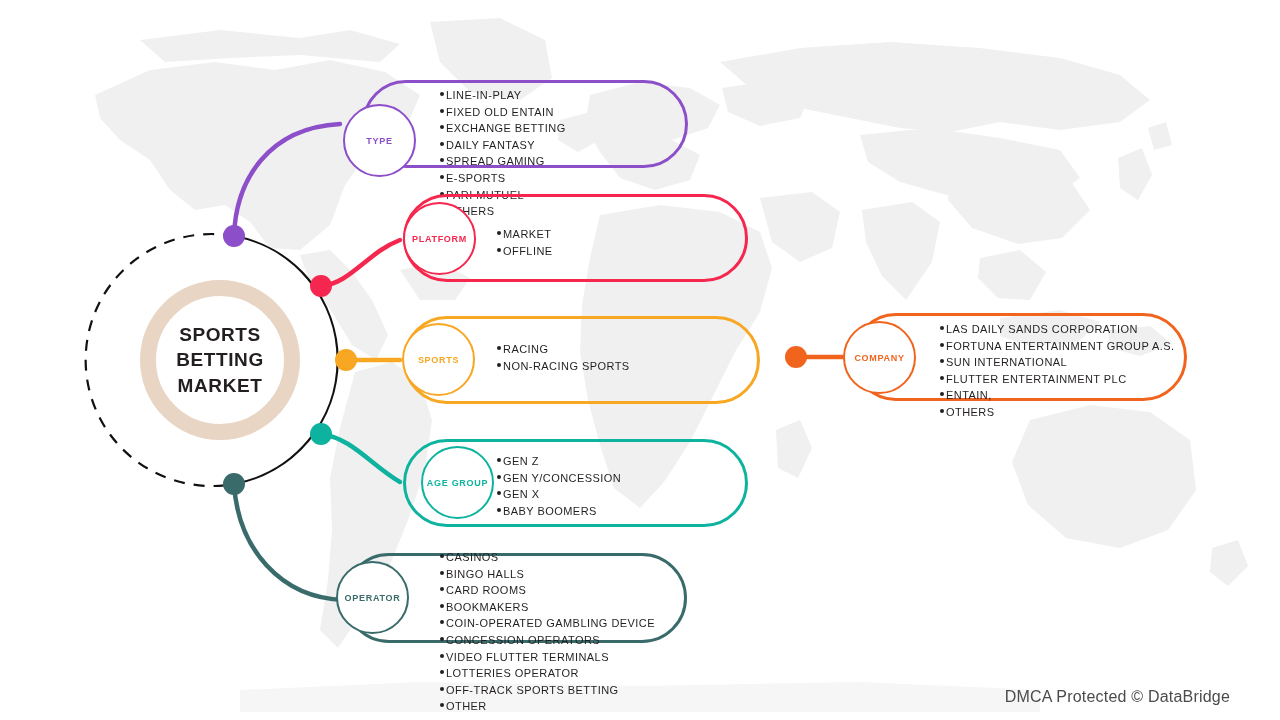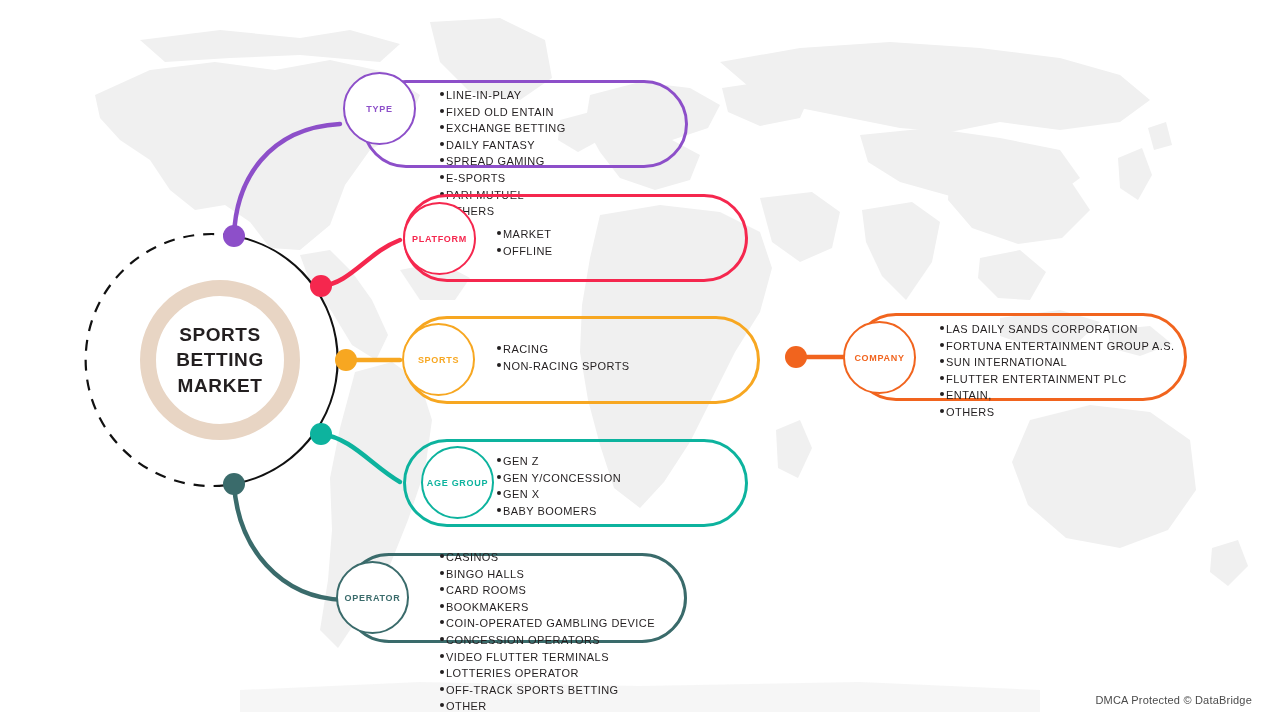--- a/index.html
+++ b/index.html
@@ -77,22 +77,22 @@
   .items li::before{
     content:"";
     position:absolute;
     left:0;top:2px;
     width:4px;height:4px;border-radius:50%;
     background:#231f20;
   }
 
   
   #watermark{
-    position:absolute;right:28px;bottom:14px;
-    font-size:11px;color:#4b4b4b;letter-spacing:0.2px;
+    position:absolute;right:50px;bottom:14px;
+    font-size:16px;color:#4b4b4b;letter-spacing:0.2px;
     z-index:6;
   }
 </style>
 </head>
 <body>
 
 <div id="stage">
 
   <div id="worldmap">
     <svg viewBox="0 0 1280 720" xmlns="http://www.w3.org/2000/svg">
@@ -169,21 +169,21 @@
   <div class="hub" id="hub-text">
     <div>
       <div>SPORTS</div>
       <div>BETTING</div>
       <div>MARKET</div>
     </div>
   </div>
 
   <div class="row">
     <div class="capsule" style="left:362px;top:80px;width:326px;height:88px;border-radius:44px;border-color:#8d4fc9;"></div>
-    <div class="node-circle" style="left:343px;top:72px;width:73px;height:73px;border-color:#8d4fc9;">
+    <div class="node-circle" style="left:343px;top:104px;width:73px;height:73px;border-color:#8d4fc9;">
       <span class="node-label" style="color:#8d4fc9;">TYPE</span>
     </div>
     <ul class="items" style="left:440px;top:90px;">
       <li>LINE-IN-PLAY</li>
       <li>FIXED OLD ENTAIN</li>
       <li>EXCHANGE BETTING</li>
       <li>DAILY FANTASY</li>
       <li>SPREAD GAMING</li>
       <li>E-SPORTS</li>
       <li>PARI MUTUEL</li>

